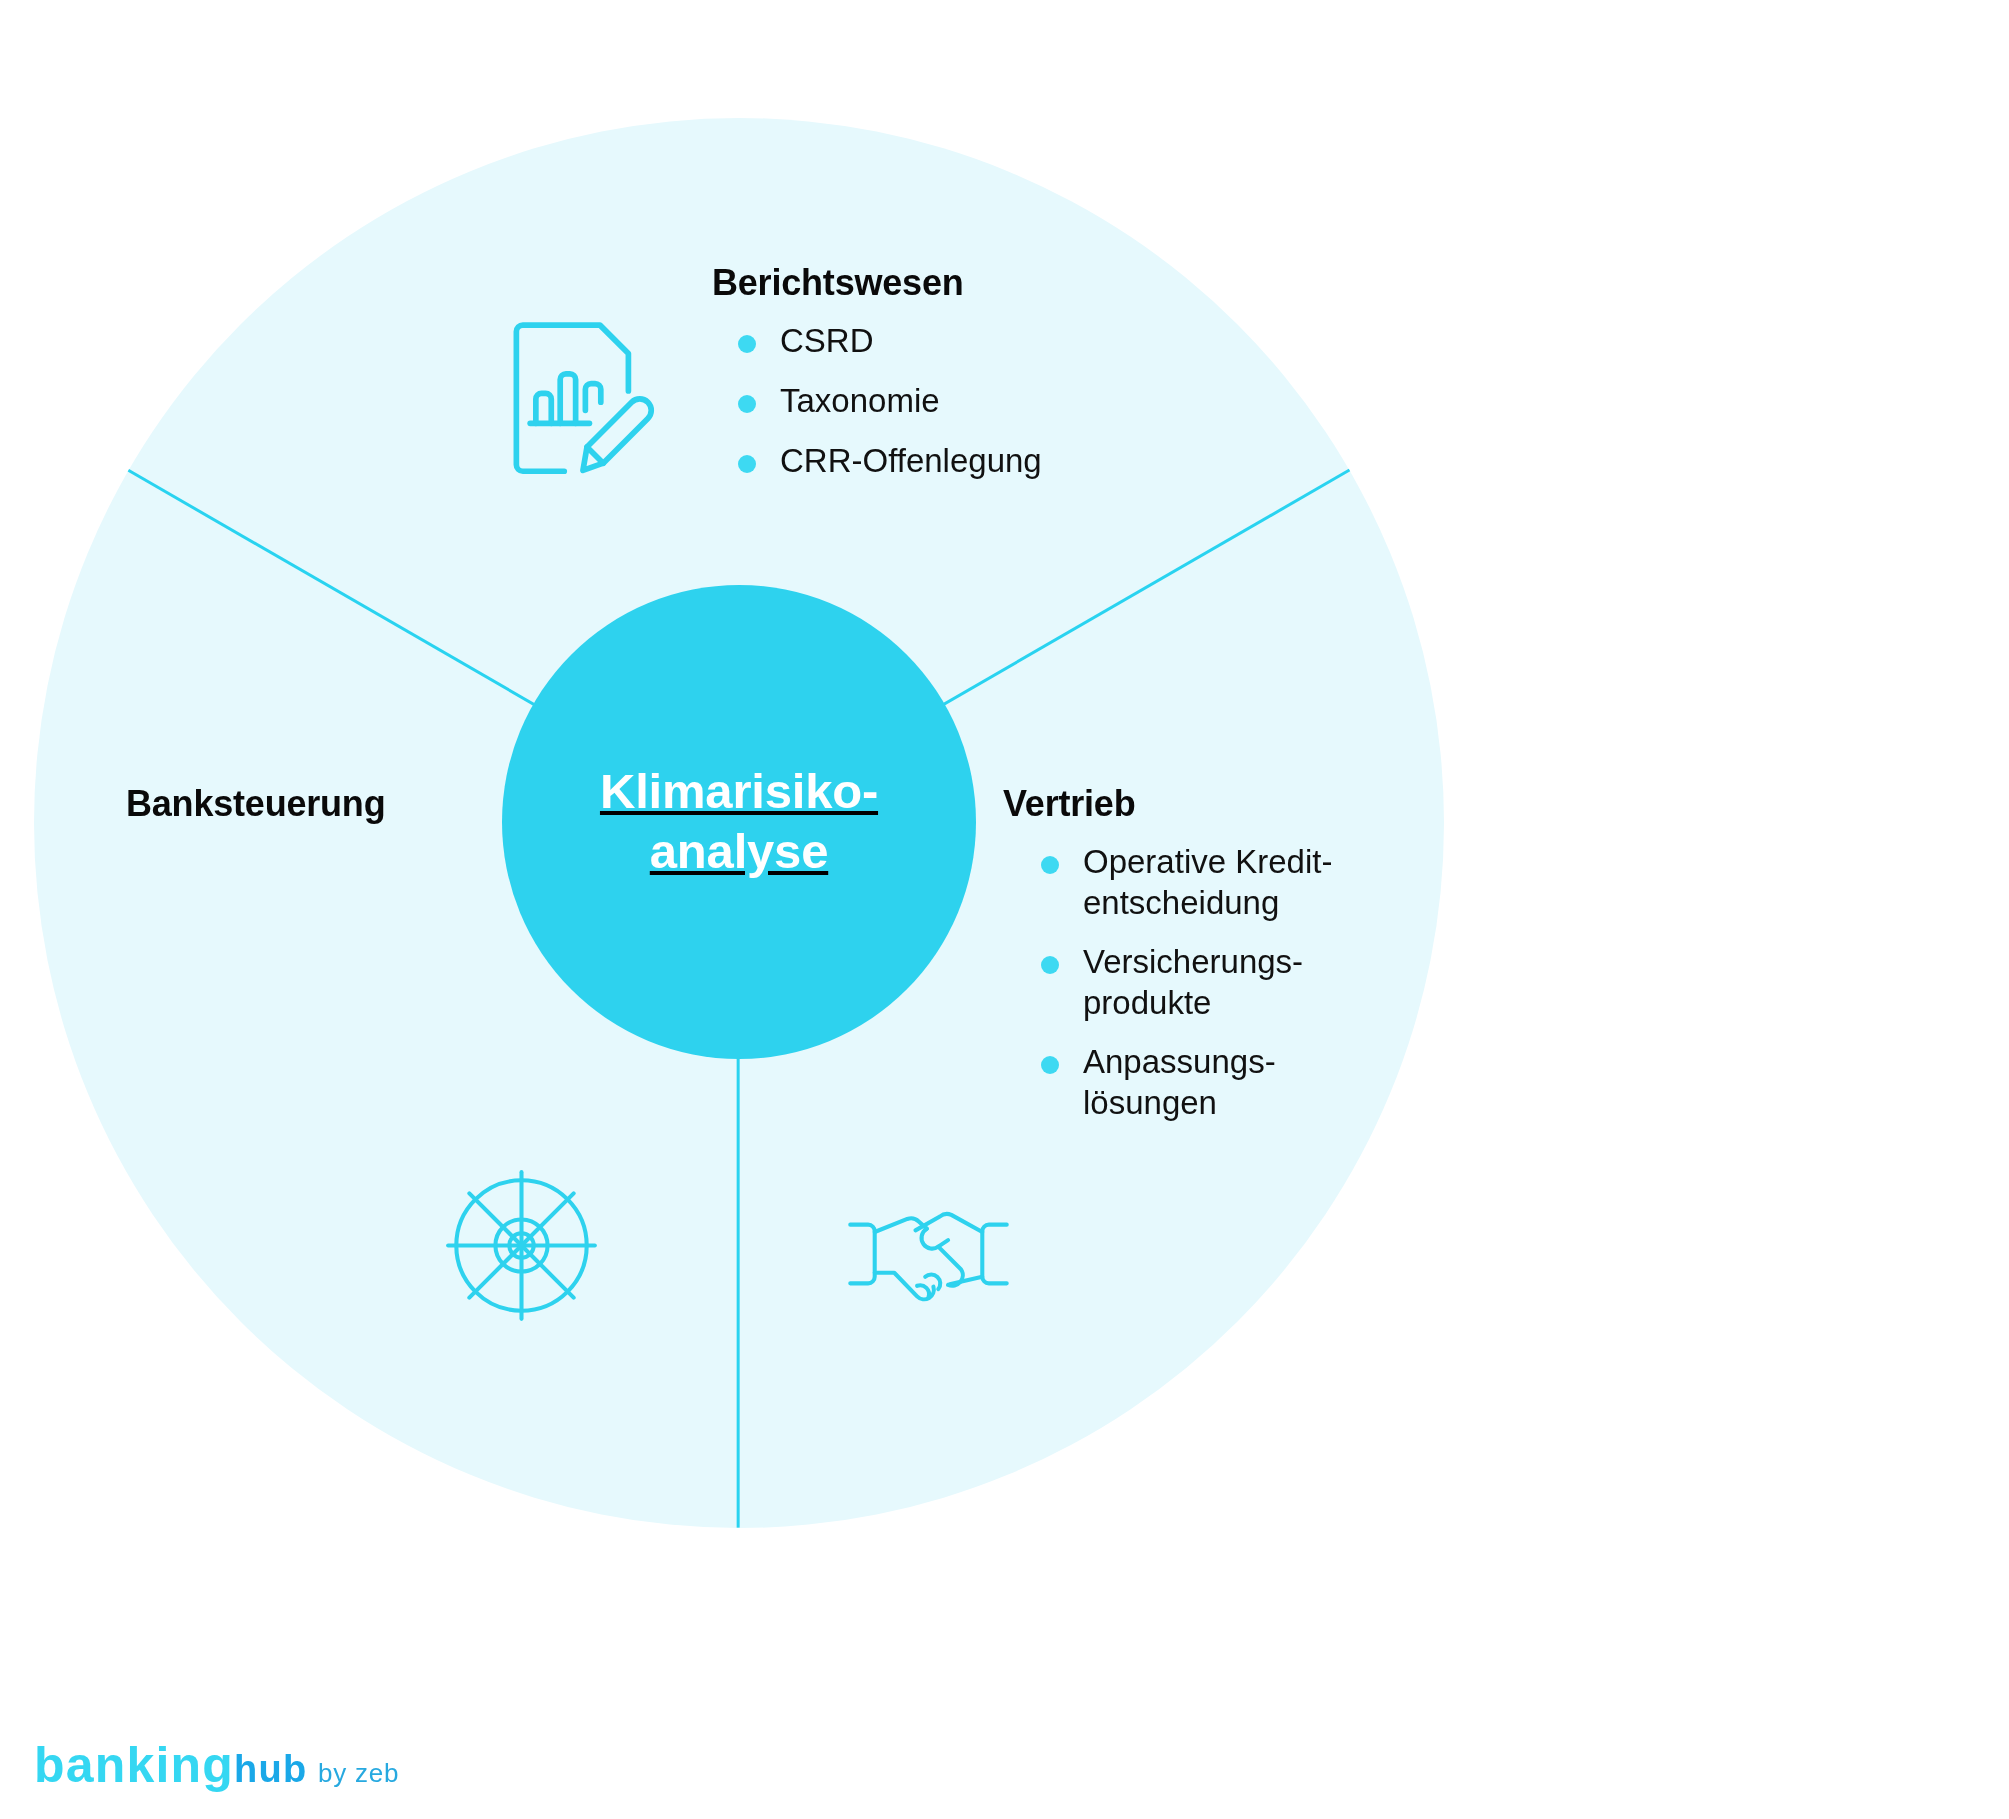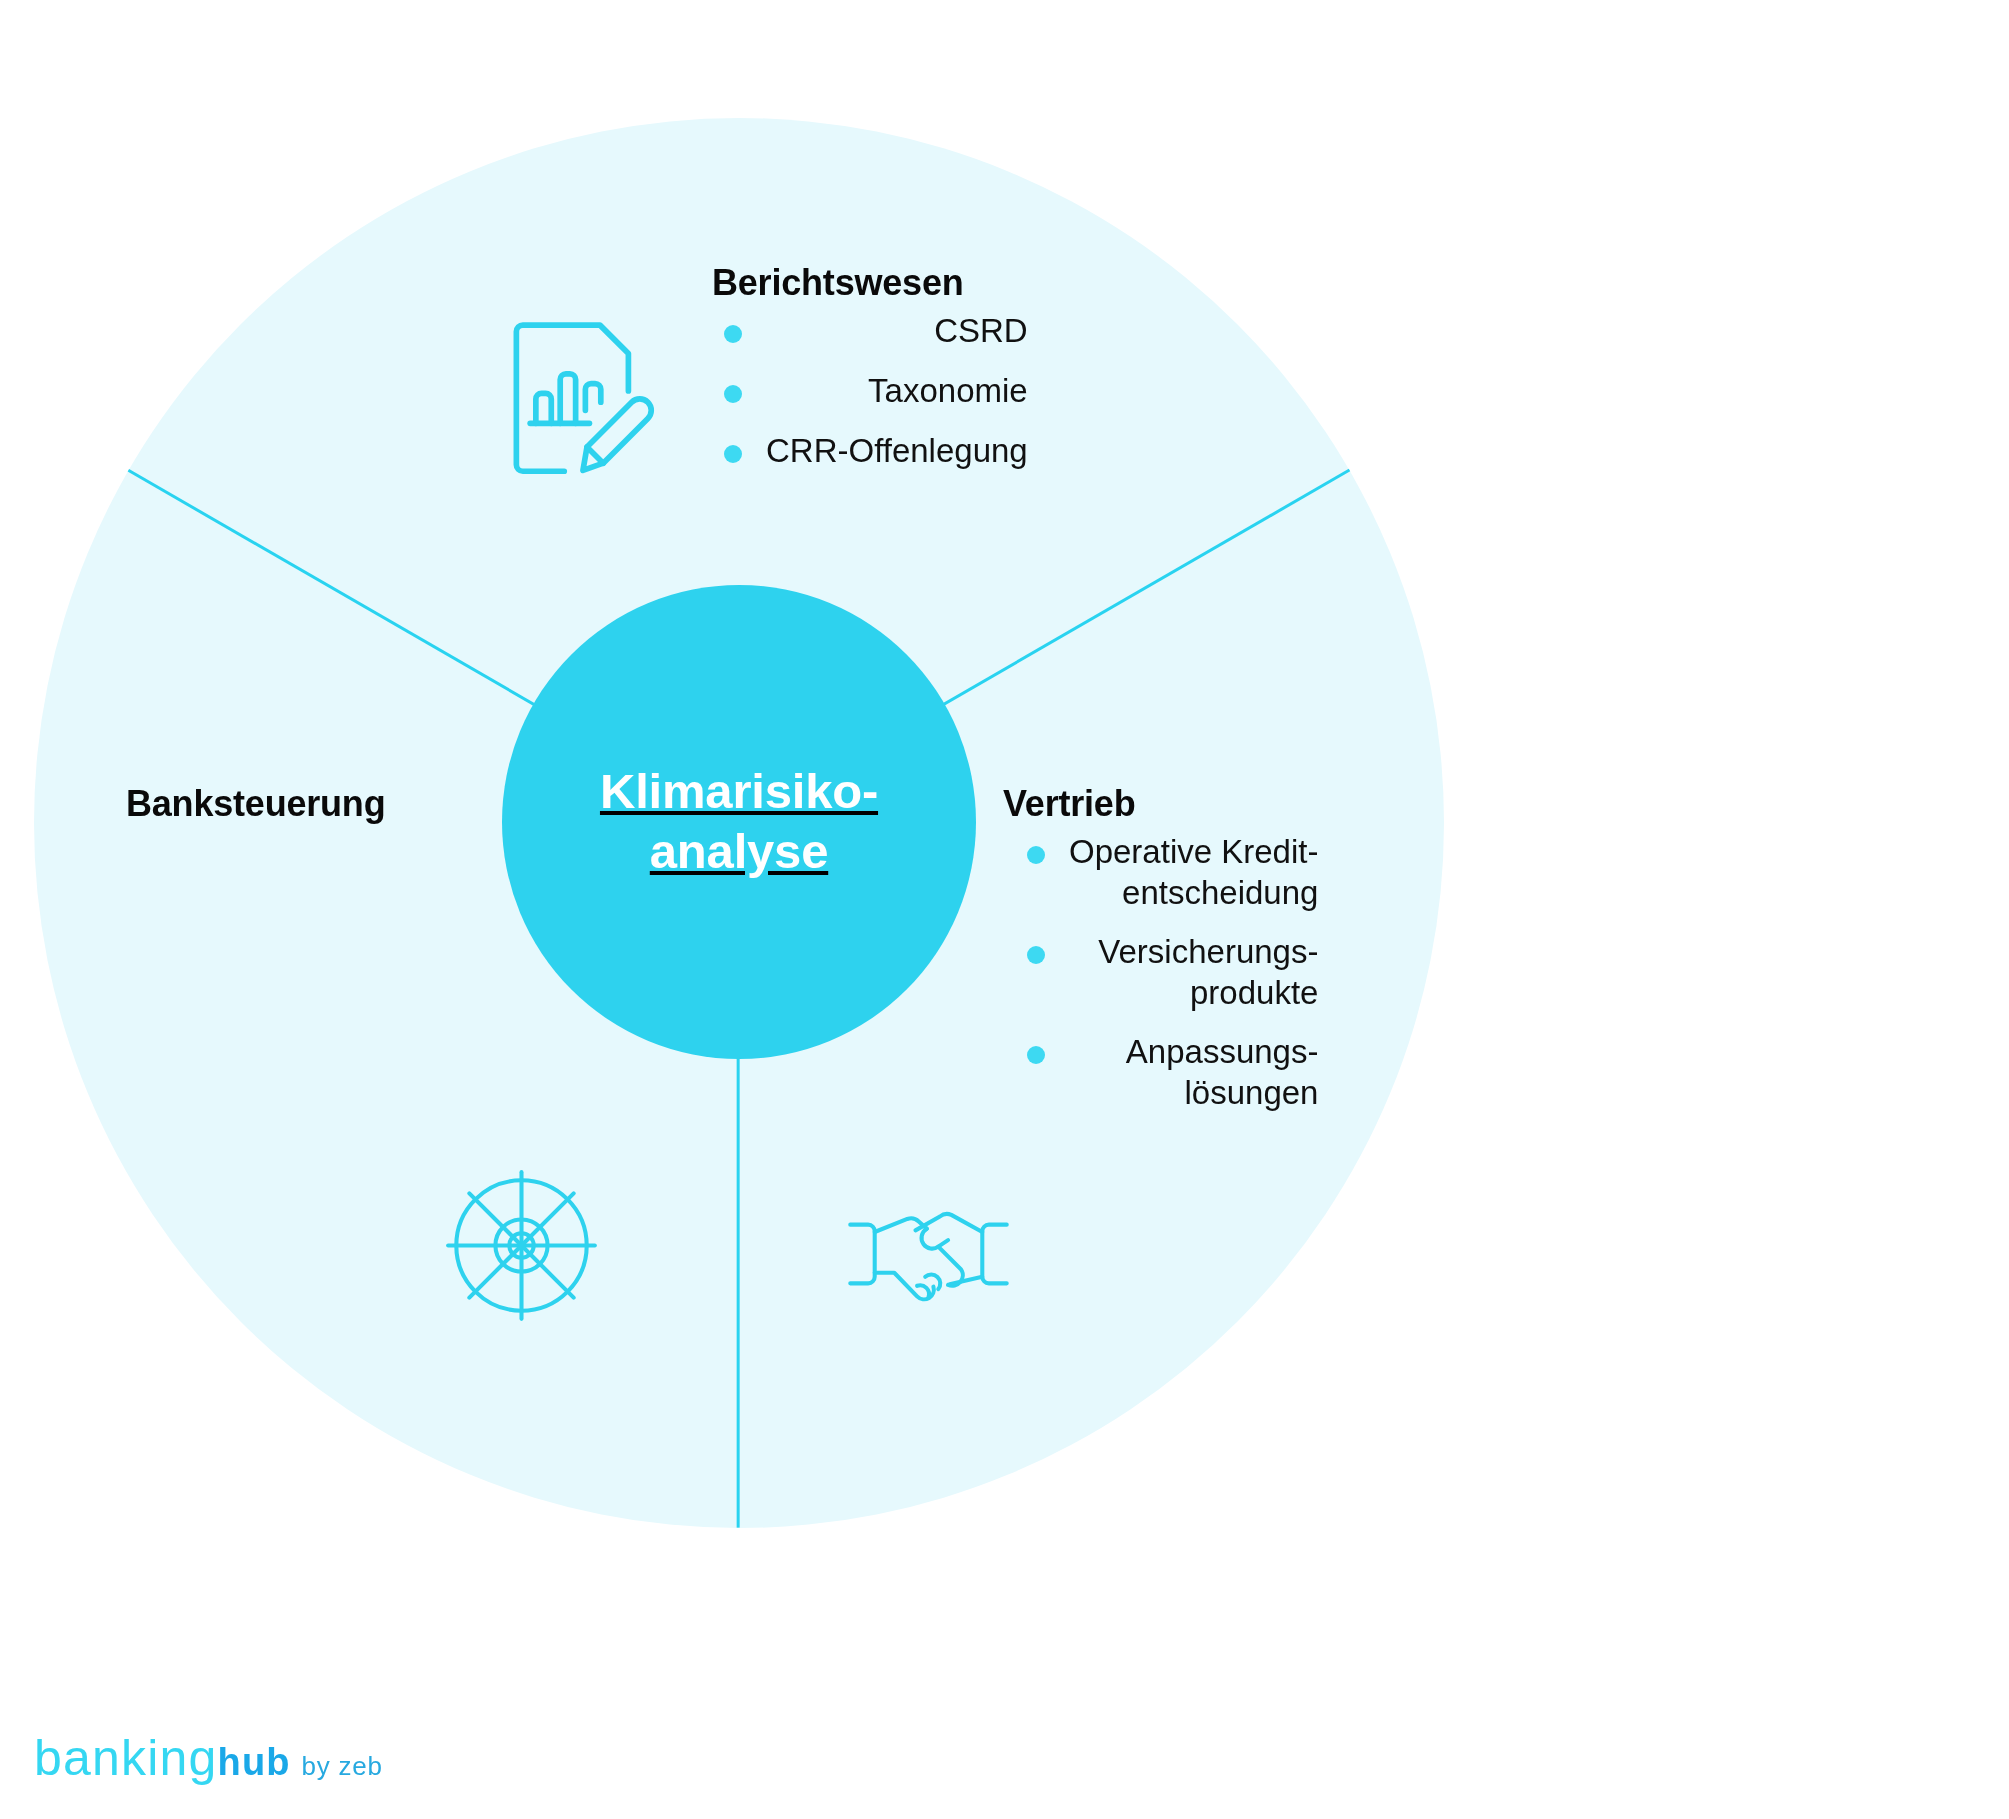--- a/index.html
+++ b/index.html
@@ -67,23 +67,22 @@
   .sec-title {
     font-size: 36px;
     font-weight: bold;
     color: #0a0a0a;
     letter-spacing: -0.2px;
     margin: 0 0 8.1px 0;
     line-height: 1.15;
   }
   ul.bullets {
     list-style: none;
-    margin: 4px;
+    margin: 18px;
     padding: 0;
-    text-align: right;
   }
   ul.bullets li {
     position: relative;
     font-size: 33px;
     color: #111111;
     line-height: 1.22;
     padding-left: 62px;
     margin-bottom: 19.5px;
     white-space: pre-line;
   }
@@ -114,23 +113,24 @@
   #logo {
     position: absolute;
     left: 34px;
     top: 1729px;
     display: flex;
     align-items: baseline;
     white-space: nowrap;
   }
   #logo .lg-banking {
     font-size: 50px;
-    font-weight: normal;
+    font-weight: bold;
     color: #35d7f2;
     letter-spacing: 1.2px;
+    margin-top: 7px;
   }
   #logo .lg-hub {
     font-size: 38px;
     font-weight: bold;
     color: #1aa8e8;
     letter-spacing: 1.2px;
   }
   #logo .lg-byzeb {
     font-size: 26px;
     color: #27a9e0;

